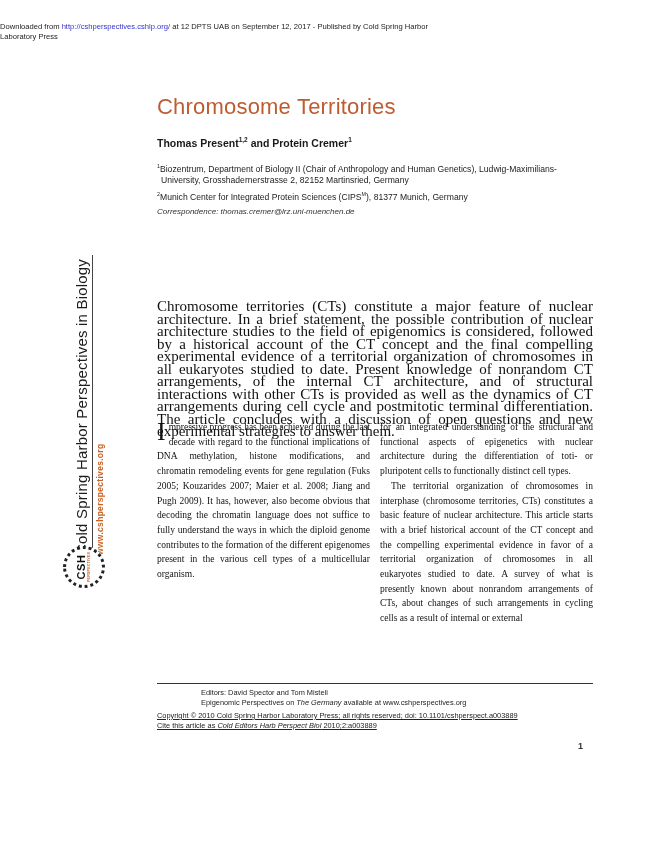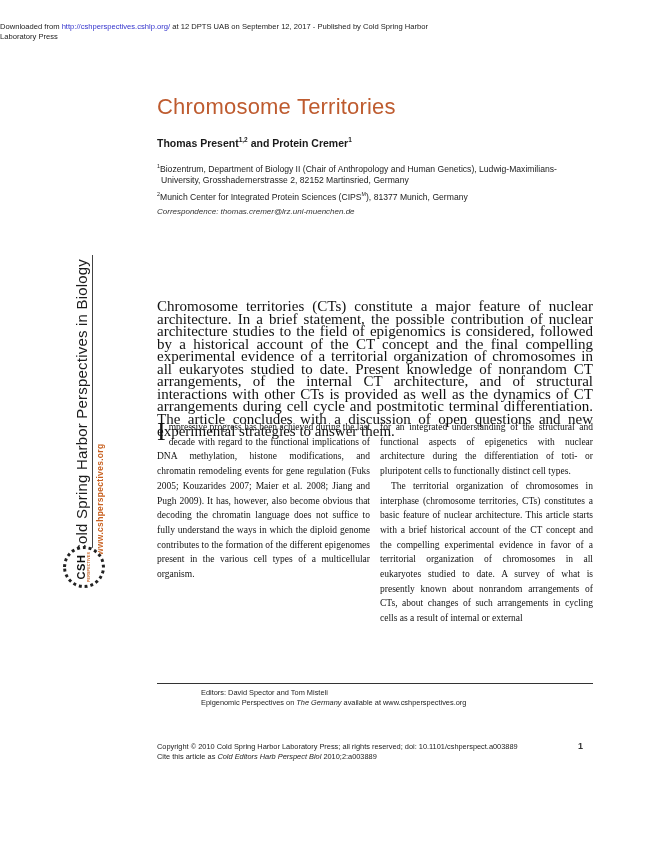--- a/index.html
+++ b/index.html
@@ -27,21 +27,21 @@
   .cols{position:absolute;left:157px;top:420px;width:436px;display:flex;gap:10px;}
   .col{width:213px;font-family:"Liberation Serif",serif;font-size:9.5px;line-height:14.7px;
        text-align:justify;color:#111;}
   .col p{margin:0;}
   .col p.indent{text-indent:11px;}
   .dropcap{float:left;font-size:26px;line-height:24px;padding-right:3px;
            font-family:"Liberation Serif",serif;color:#111;}
 
   .footrule{position:absolute;left:157px;top:683px;width:436px;border-top:1px solid #333;}
   .foot1{position:absolute;left:157px;top:688px;font-size:7.4px;line-height:9.6px;color:#222;margin-left:44px;}
-  .foot2{position:absolute;left:157px;top:742px;font-size:7.4px;line-height:9.6px;color:#222;}
+  .foot2{position:absolute;left:157px;top:711px;font-size:7.4px;line-height:9.6px;color:#222;text-decoration:underline;}
   .it{font-style:italic;}
   .pageno{position:absolute;left:578px;top:741px;font-size:9px;font-weight:bold;color:#333;}
 
   .sidebar{position:absolute;left:-60px;top:388px;width:300px;height:34px;
            transform:rotate(-90deg);}
   .sidebar .jname{font-size:15px;color:#1c1c1c;letter-spacing:0.2px;white-space:nowrap;}
   .sidebar .rule{border-top:1px solid #444;margin:2px 0;width:300px;}
   .sidebar .jurl{font-size:8.5px;font-weight:bold;color:#c8601f;letter-spacing:0.3px;}
 
   .logo{position:absolute;left:63px;top:546px;width:42px;height:42px;transform:rotate(-90deg);}

